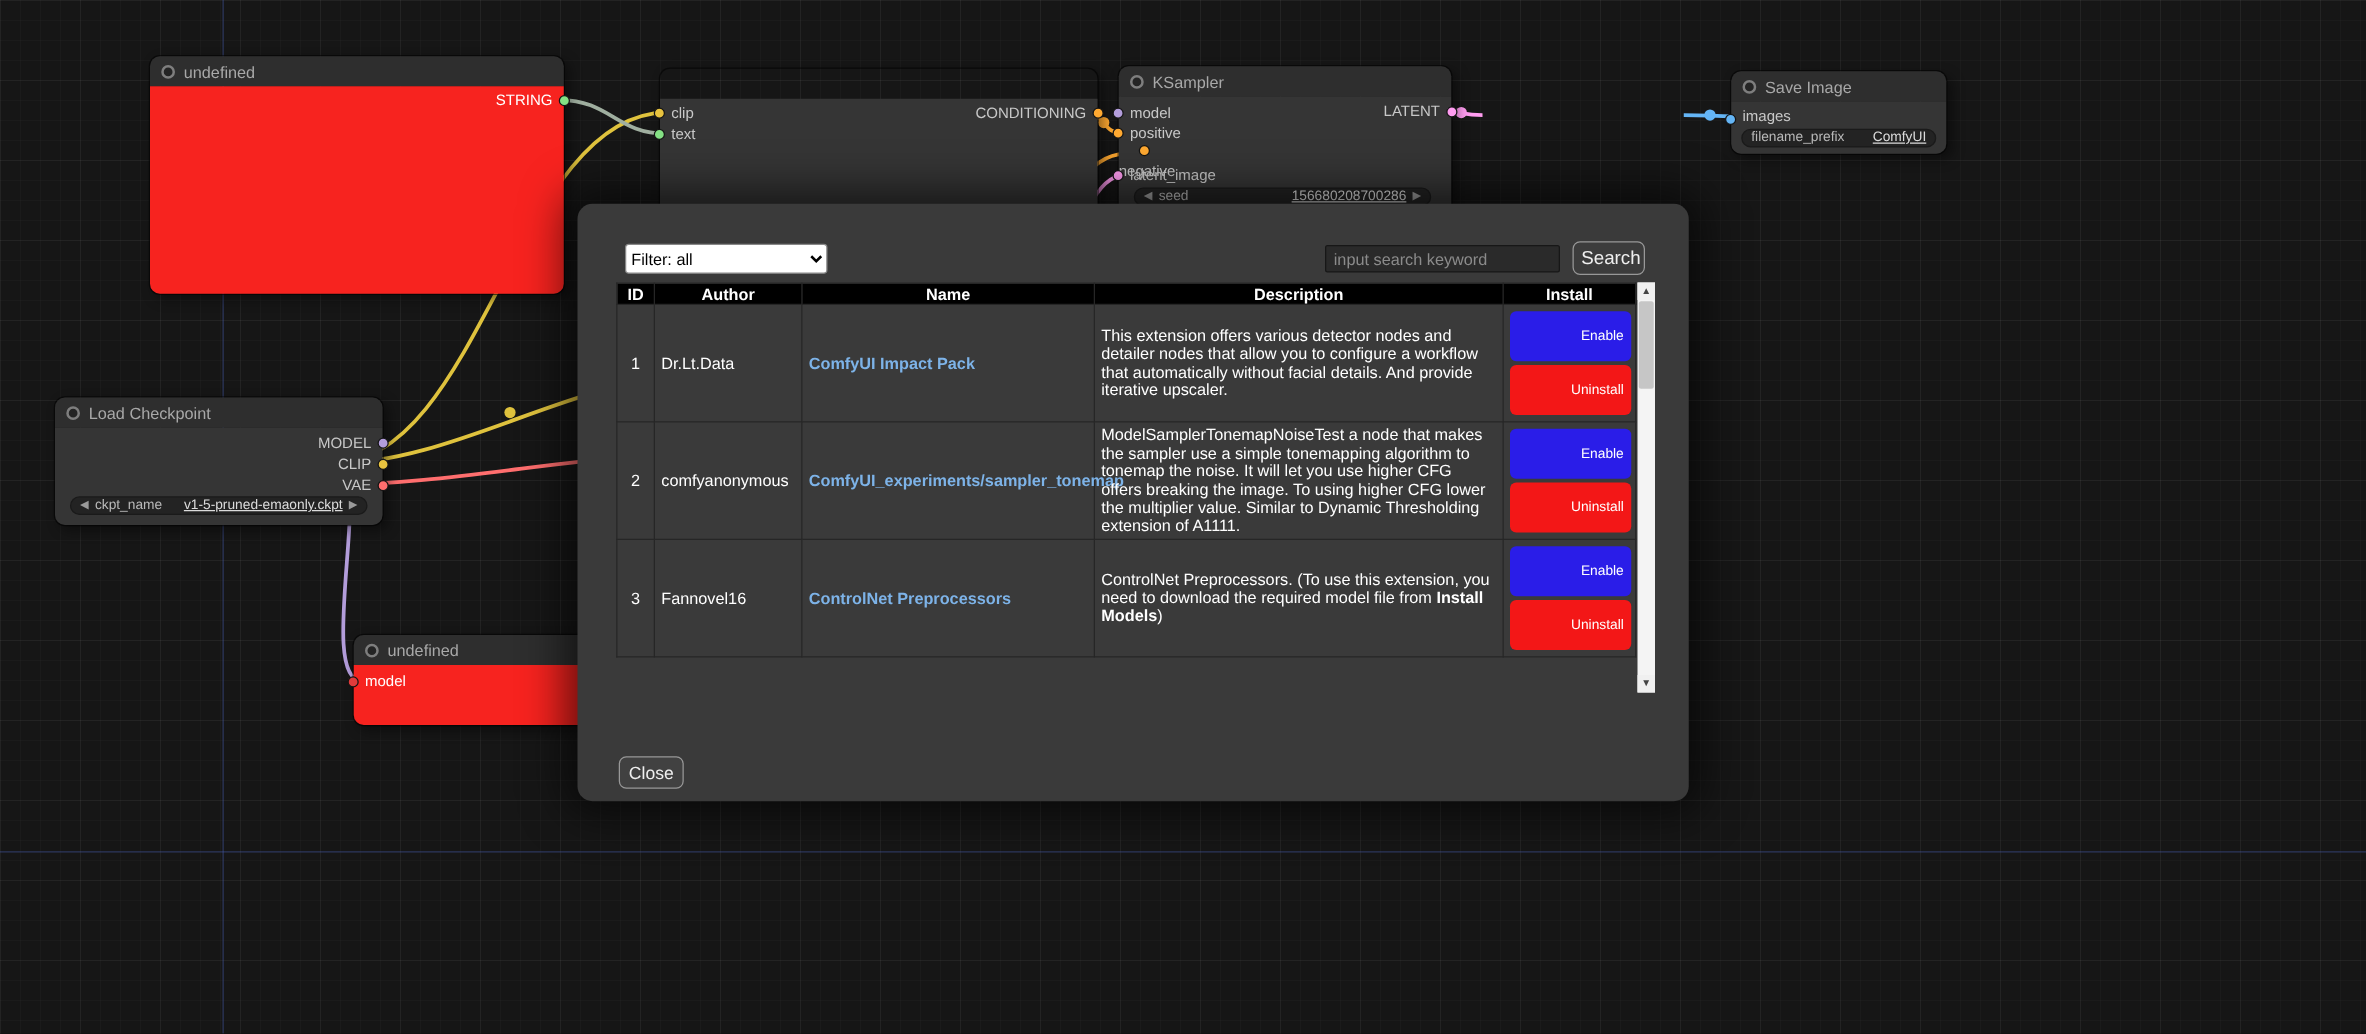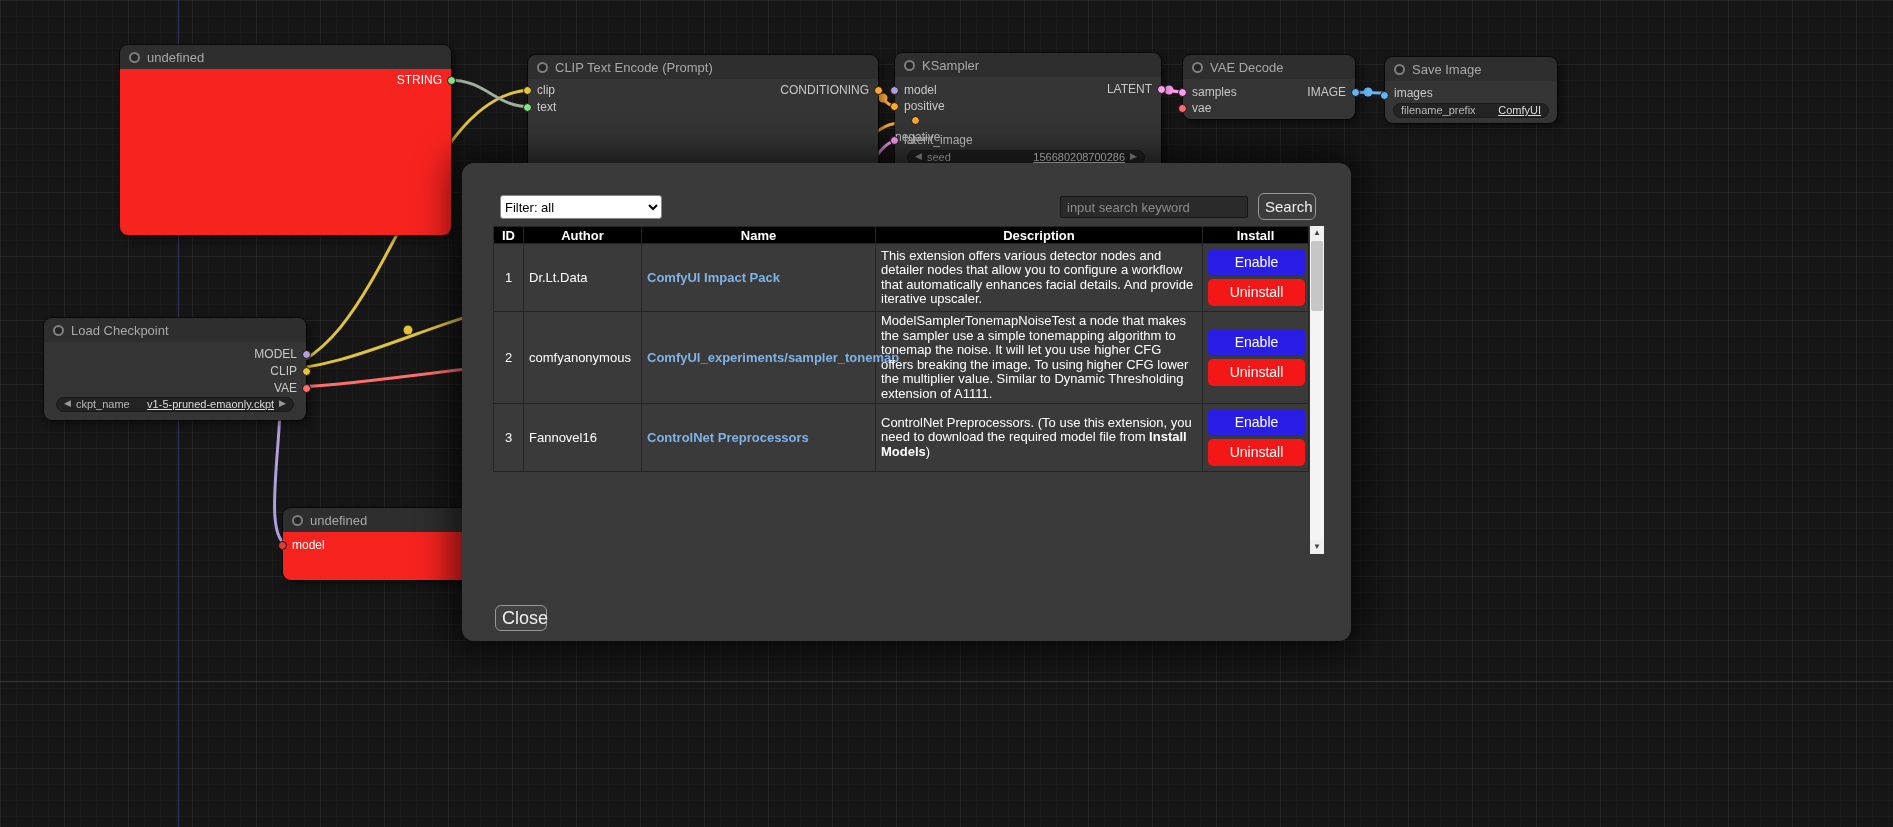--- a/index.html
+++ b/index.html
@@ -41,31 +41,31 @@
   .modal{position:absolute;left:462px;top:163px;width:889px;height:478px;background:#3a3a3a;border-radius:12px;
     box-shadow:0 0 35px 10px rgba(0,0,0,0.6);color:#fff;}
   .filter-select{position:absolute;left:38px;top:32px;width:162px;height:24px;font-size:13px;
     font-family:"Liberation Sans", sans-serif;background:#fff;color:#000;border:1px solid #888;border-radius:3px;}
   .search-input{position:absolute;left:598px;top:33px;width:188px;height:22px;background:#2a2a2a;
     border:1px solid #171717;border-radius:2px;color:#ccc;font-size:13px;padding:0 6px;font-family:"Liberation Sans", sans-serif;}
   .search-input::placeholder{color:#8b8b8b;}
   .search-btn{position:absolute;left:796px;top:30px;width:58px;height:27px;background:#3c3c3c;color:#efefef;
     border:1px solid #989898;border-radius:6px;font-size:15px;font-family:"Liberation Sans", sans-serif;cursor:pointer;}
   .close-btn{position:absolute;left:33px;top:442px;width:52px;height:26px;background:#414141;color:#efefef;
-    border:1px solid #989898;border-radius:6px;font-size:18px;font-family:"Liberation Sans", sans-serif;cursor:pointer;}
+    border:1px solid #989898;border-radius:6px;font-size:14px;font-family:"Liberation Sans", sans-serif;cursor:pointer;}
   .table-scroll{position:absolute;left:31px;top:63px;width:831px;height:328px;}
   table.ext{border-collapse:collapse;width:815px;table-layout:fixed;background:#3a3a3a;}
   table.ext th{background:#000;color:#fff;font-size:13px;font-weight:bold;height:17px;padding:0;border:1px solid #262626;}
   table.ext td{border:1px solid #262626;font-size:13px;color:#fff;vertical-align:middle;padding:2px 5px;}
   td.cell-id{text-align:center;}
   td.cell-name a{color:#7db3e8;font-weight:bold;text-decoration:none;font-size:13px;}
   td.cell-desc{font-size:12px;line-height:14.5px;padding:2px 4px;}
   td.cell-install{text-align:center;padding:2px;}
-  .btn-enable,.btn-uninstall{display:block;width:97px;height:27px;margin:3px auto;border:none;border-radius:5px;
-    color:#fff;font-size:14px;font-family:"Liberation Sans", sans-serif;cursor:pointer;line-height:21px;}
+  .btn-enable,.btn-uninstall{display:block;width:97px;height:40px;margin:3px auto;border:none;border-radius:5px;
+    color:#fff;font-size:11px;font-family:"Liberation Sans", sans-serif;cursor:pointer;line-height:21px;text-align:right;}
   .btn-enable{background:#2a1de8;}
   .btn-uninstall{background:#f31717;}
   
   .vscroll{position:absolute;left:817px;top:0;width:14px;height:328px;background:#f4f4f4;}
   .vscroll .sb-up,.vscroll .sb-down{position:absolute;left:0;width:14px;height:14px;background:#f0f0f0;color:#444;
     font-size:8px;text-align:center;line-height:14px;}
   .vscroll .sb-up{top:0;}
   .vscroll .sb-down{bottom:0;}
   .vscroll .sb-thumb{position:absolute;left:1px;top:15px;width:12px;height:70px;background:#c6c6c6;border-radius:2px;}
   .bold{font-weight:bold;}
@@ -101,24 +101,20 @@
       <span>undefined</span>
     </div>
     <div class="node-body"></div>
     <div class="slot out white" style="top:28px;">
       <span class="dot" style="background:#84e184;"></span>
       <span class="lbl">STRING</span>
     </div>
   </div>
 
   <div class="node" style="left:528px;top:55px;width:350px;height:120px;">
-    <div class="node-title">
-      <span class="title-dot"></span>
-      <span>CLIP Text Encode (Prompt)</span>
-    </div>
     <div class="node-body"></div>
     <div class="slot in" style="top:28px;">
       <span class="dot" style="background:#e8c33f;"></span>
       <span class="lbl">clip</span>
     </div>
     <div class="slot in" style="top:45px;">
       <span class="dot" style="background:#84e184;"></span>
       <span class="lbl">text</span>
     </div>
     <div class="slot out" style="top:28px;">
@@ -154,39 +150,20 @@
       <span class="lbl">LATENT</span>
     </div>
     <div class="widget" style="left:12px;right:16px;top:97px;">
       <span class="arr">◀</span>
       <span class="wlabel">seed</span>
       <span class="wvalue">156680208700286</span>
       <span class="arr">▶</span>
     </div>
   </div>
 
-  <div class="node" style="left:1183px;top:55px;width:172px;height:64px;">
-    <div class="node-title">
-      <span class="title-dot"></span>
-      <span>VAE Decode</span>
-    </div>
-    <div class="node-body"></div>
-    <div class="slot in" style="top:30px;">
-      <span class="dot" style="background:#ff9cf0;"></span>
-      <span class="lbl">samples</span>
-    </div>
-    <div class="slot in" style="top:46px;">
-      <span class="dot" style="background:#ff6e6e;"></span>
-      <span class="lbl">vae</span>
-    </div>
-    <div class="slot out" style="top:30px;">
-      <span class="dot" style="background:#64b5f6;"></span>
-      <span class="lbl">IMAGE</span>
-    </div>
-  </div>
 
   <div class="node" style="left:1385px;top:57px;width:172px;height:66px;">
     <div class="node-title">
       <span class="title-dot"></span>
       <span>Save Image</span>
     </div>
     <div class="node-body"></div>
     <div class="slot in" style="top:29px;align-items:flex-end;">
       <span class="dot" style="background:#64b5f6;"></span>
       <span class="lbl">images</span>
@@ -261,21 +238,21 @@
             <th>Description</th>
             <th>Install</th>
           </tr>
         </thead>
         <tbody>
           <tr style="height:68px;">
             <td class="cell-id">1</td>
             <td>Dr.Lt.Data</td>
             <td class="cell-name"><a href="#">ComfyUI Impact Pack</a></td>
             <td class="cell-desc">
-              <span>This extension offers various detector nodes and detailer nodes that allow you to configure a workflow that automatically enhances facial details. And provide iterative upscaler.</span>
+              <span>This extension offers various detector nodes and detailer nodes that allow you to configure a workflow that automatically without facial details. And provide iterative upscaler.</span>
             </td>
             <td class="cell-install">
               <button class="btn-enable">Enable</button>
               <button class="btn-uninstall">Uninstall</button>
             </td>
           </tr>
           <tr style="height:72px;">
             <td class="cell-id">2</td>
             <td>comfyanonymous</td>
             <td class="cell-name"><a href="#">ComfyUI_experiments/sampler_tonemap</a></td>

